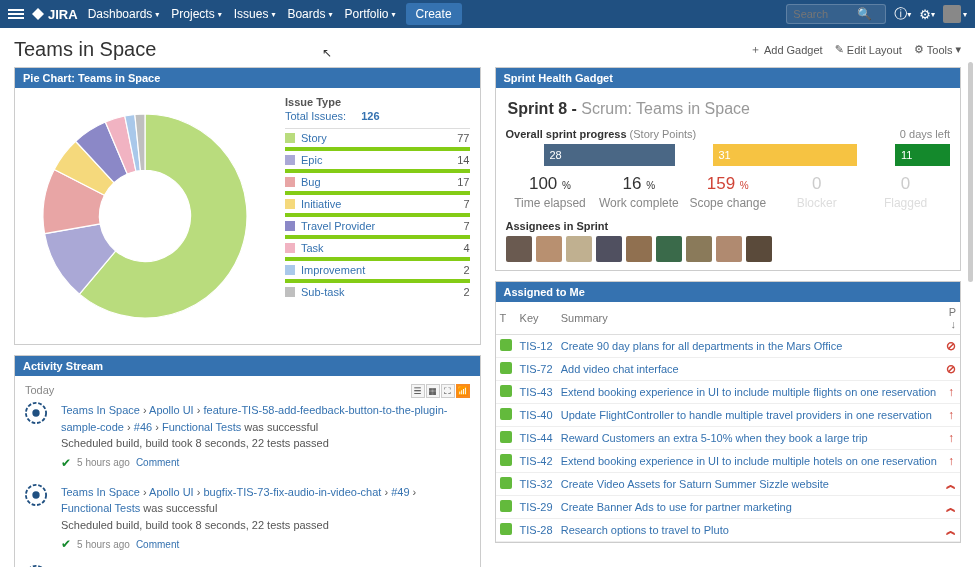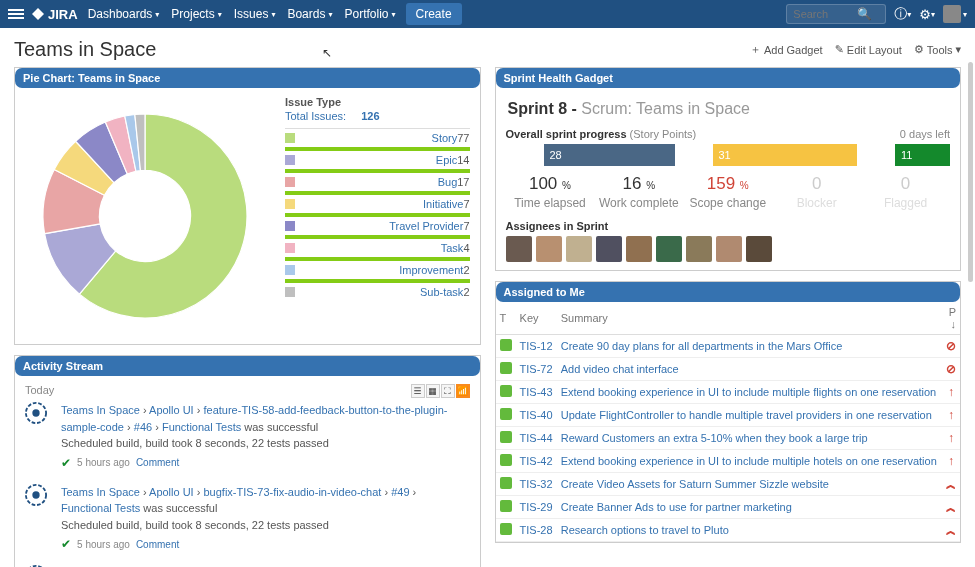--- a/index.html
+++ b/index.html
@@ -26,34 +26,34 @@
 .page-title { font-size: 20px; font-weight: normal; color: #333; }
 .header-actions { margin-left: auto; display: flex; gap: 12px; font-size: 11px; color: #555; }
 .header-action { cursor: pointer; display: flex; align-items: center; gap: 3px; }
 
 
 .cols { display: flex; gap: 14px; padding: 0 14px; }
 .col { flex: 1; min-width: 0; }
 
 
 .panel { border: 1px solid #ccc; margin-bottom: 10px; background: #fff; }
-.panel-header { background: #3572b0; color: #fff; font-size: 11px; font-weight: bold; padding: 4px 8px; border-radius: 7px; }
+.panel-header { background: #3572b0; color: #fff; font-size: 11px; font-weight: bold; padding: 4px 8px; }
 .panel-body { padding: 8px 10px; }
 
 
 .pie-container { display: flex; gap: 20px; }
 .pie-svg { flex-shrink: 0; }
 .legend { flex: 1; font-size: 11px; }
 .legend-title { font-weight: bold; color: #555; margin-bottom: 2px; }
 .legend-total { color: #3572b0; margin-bottom: 6px; }
 .legend-total .num { font-weight: bold; margin-left: 12px; }
 .legend-row { display: flex; align-items: center; padding: 3px 0; border-top: 4px solid #84cc16; }
 .legend-row:first-of-type { border-top: 1px solid #ddd; }
 .swatch { width: 10px; height: 10px; margin-right: 6px; flex-shrink: 0; }
-.legend-label { color: #3572b0; flex: 1; cursor: pointer; text-align: right; }
+.legend-label { color: #3572b0; flex: 1; cursor: pointer; }
 .legend-count { color: #555; }
 
 
 .activity-header-icons { float: right; display: flex; gap: 1px; }
 .activity-header-icons span { width: 14px; height: 14px; border: 1px solid #ccc; font-size: 9px; text-align: center; line-height: 12px; background: #f5f5f5; cursor: pointer; }
 .activity-header-icons .rss { background: #f88a1e; color: #fff; border-color: #f88a1e; }
 .activity-today { font-size: 11px; color: #888; margin-bottom: 6px; }
 .activity-item { display: flex; gap: 14px; margin-bottom: 12px; font-size: 11px; }
 .activity-icon { width: 22px; height: 22px; flex-shrink: 0; }
 .activity-icon svg { width: 22px; height: 22px; }

